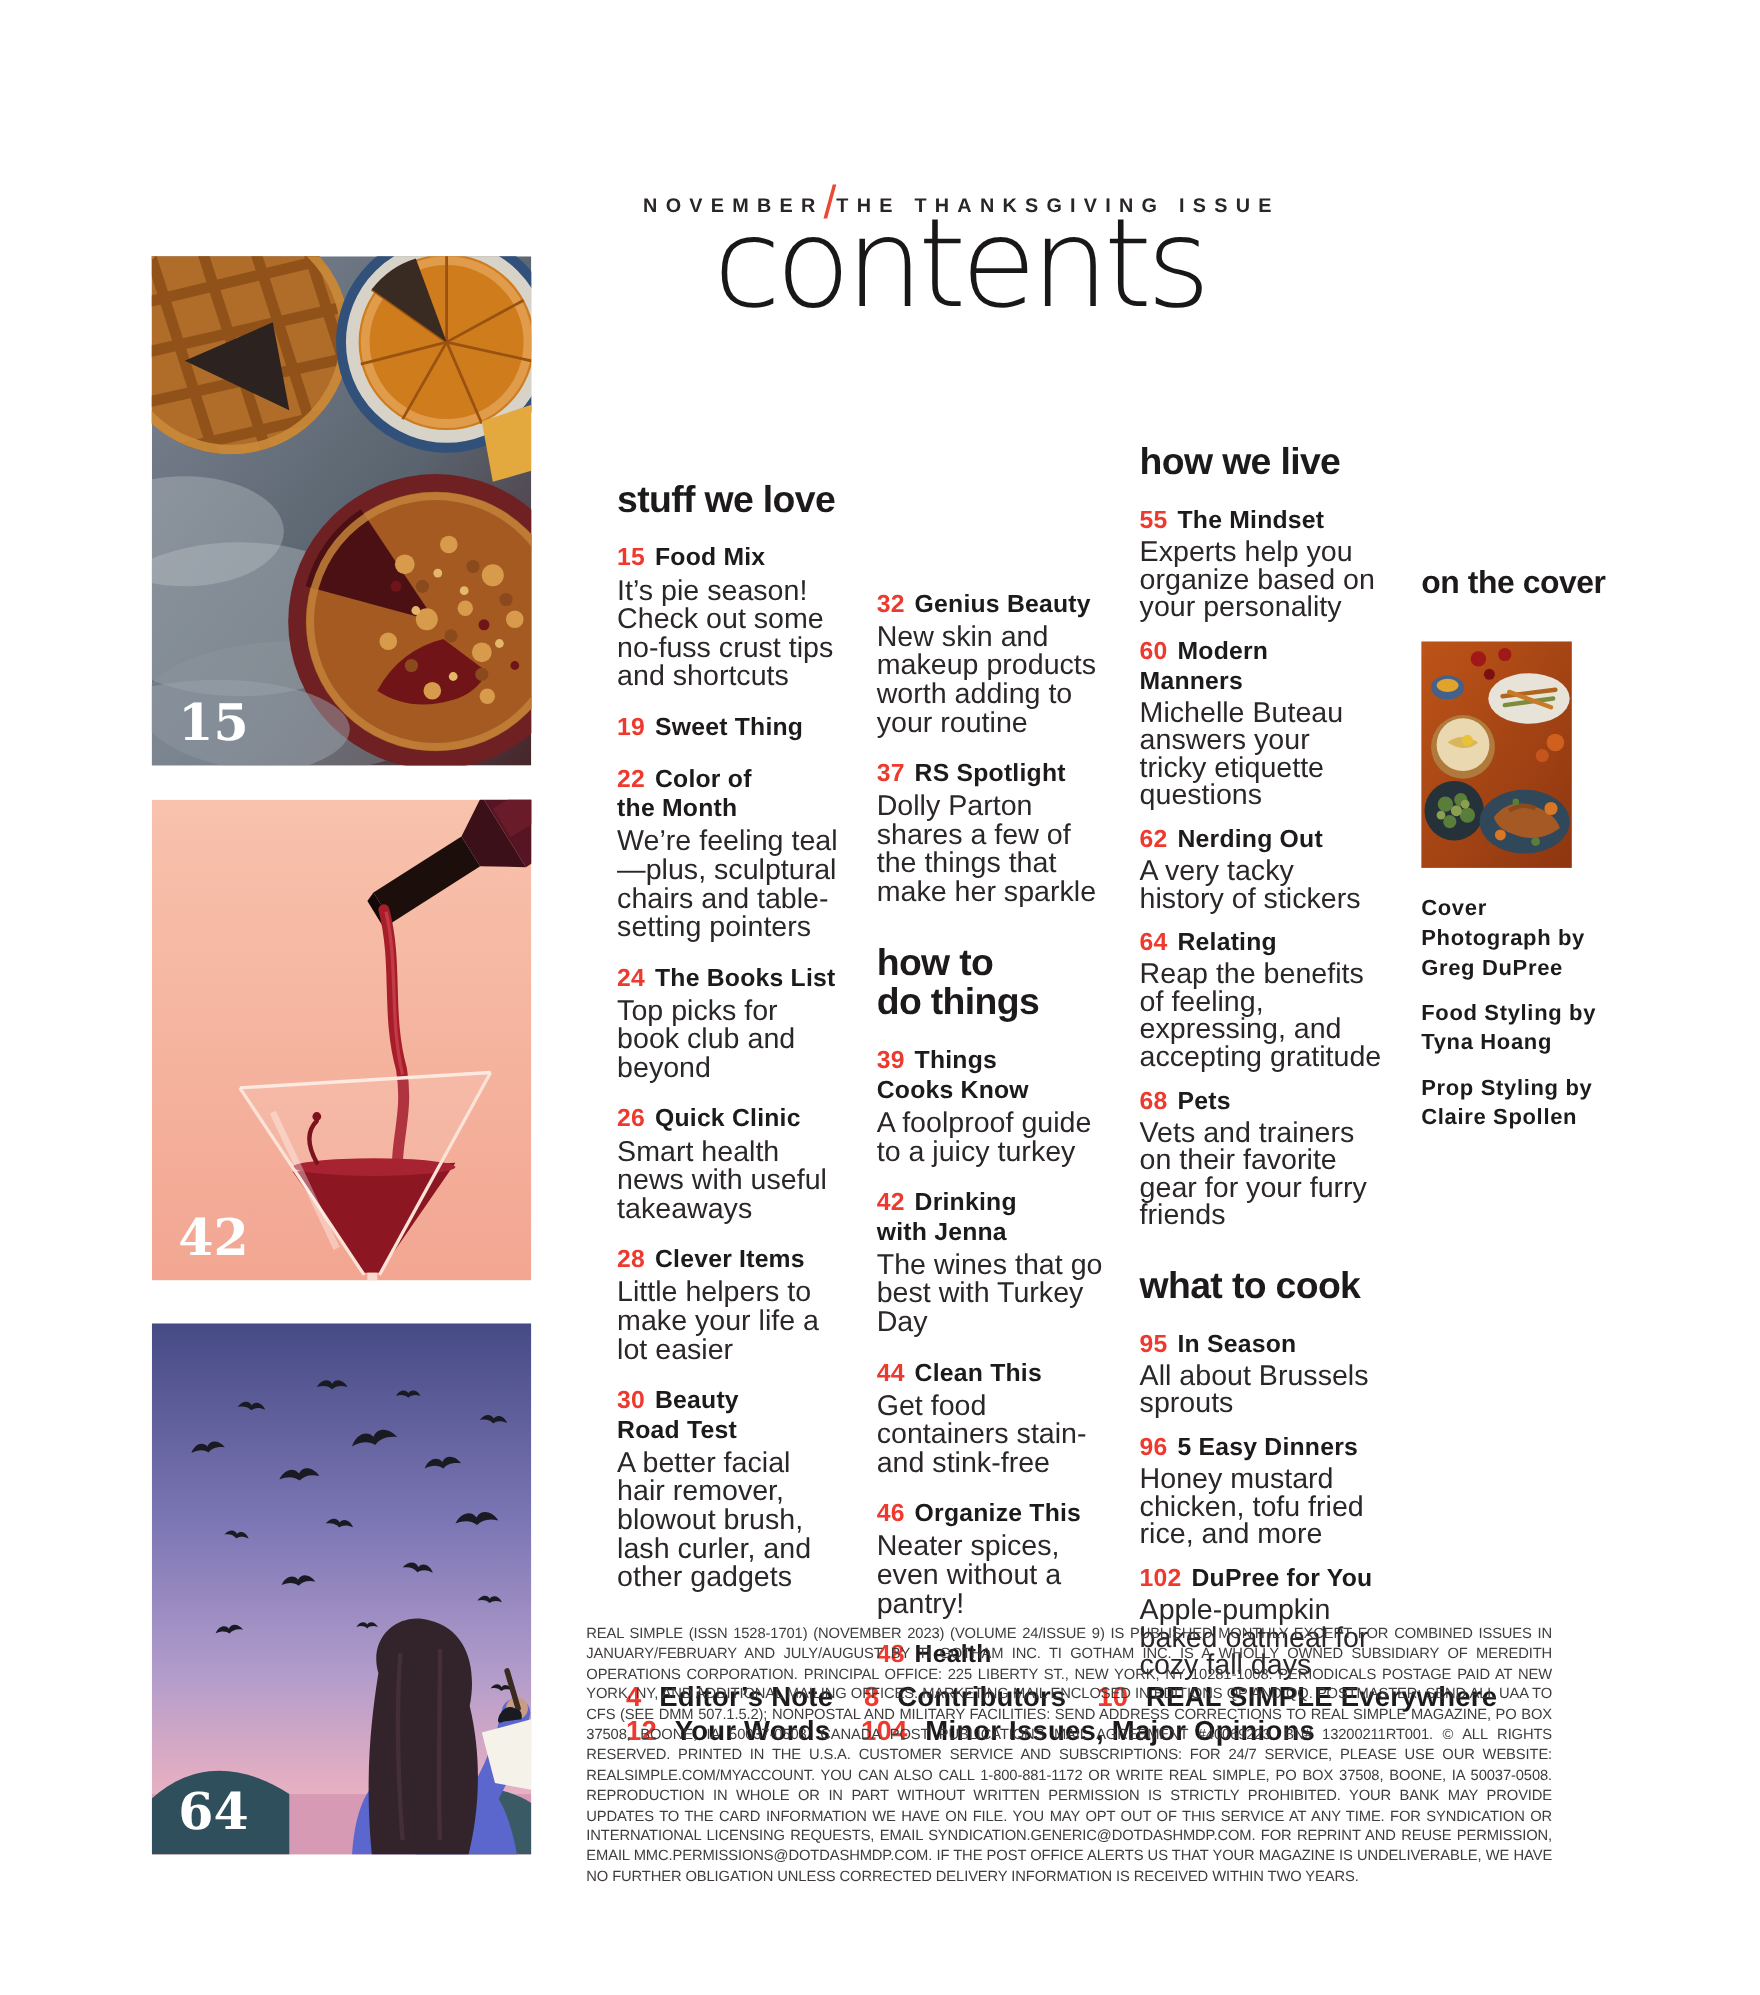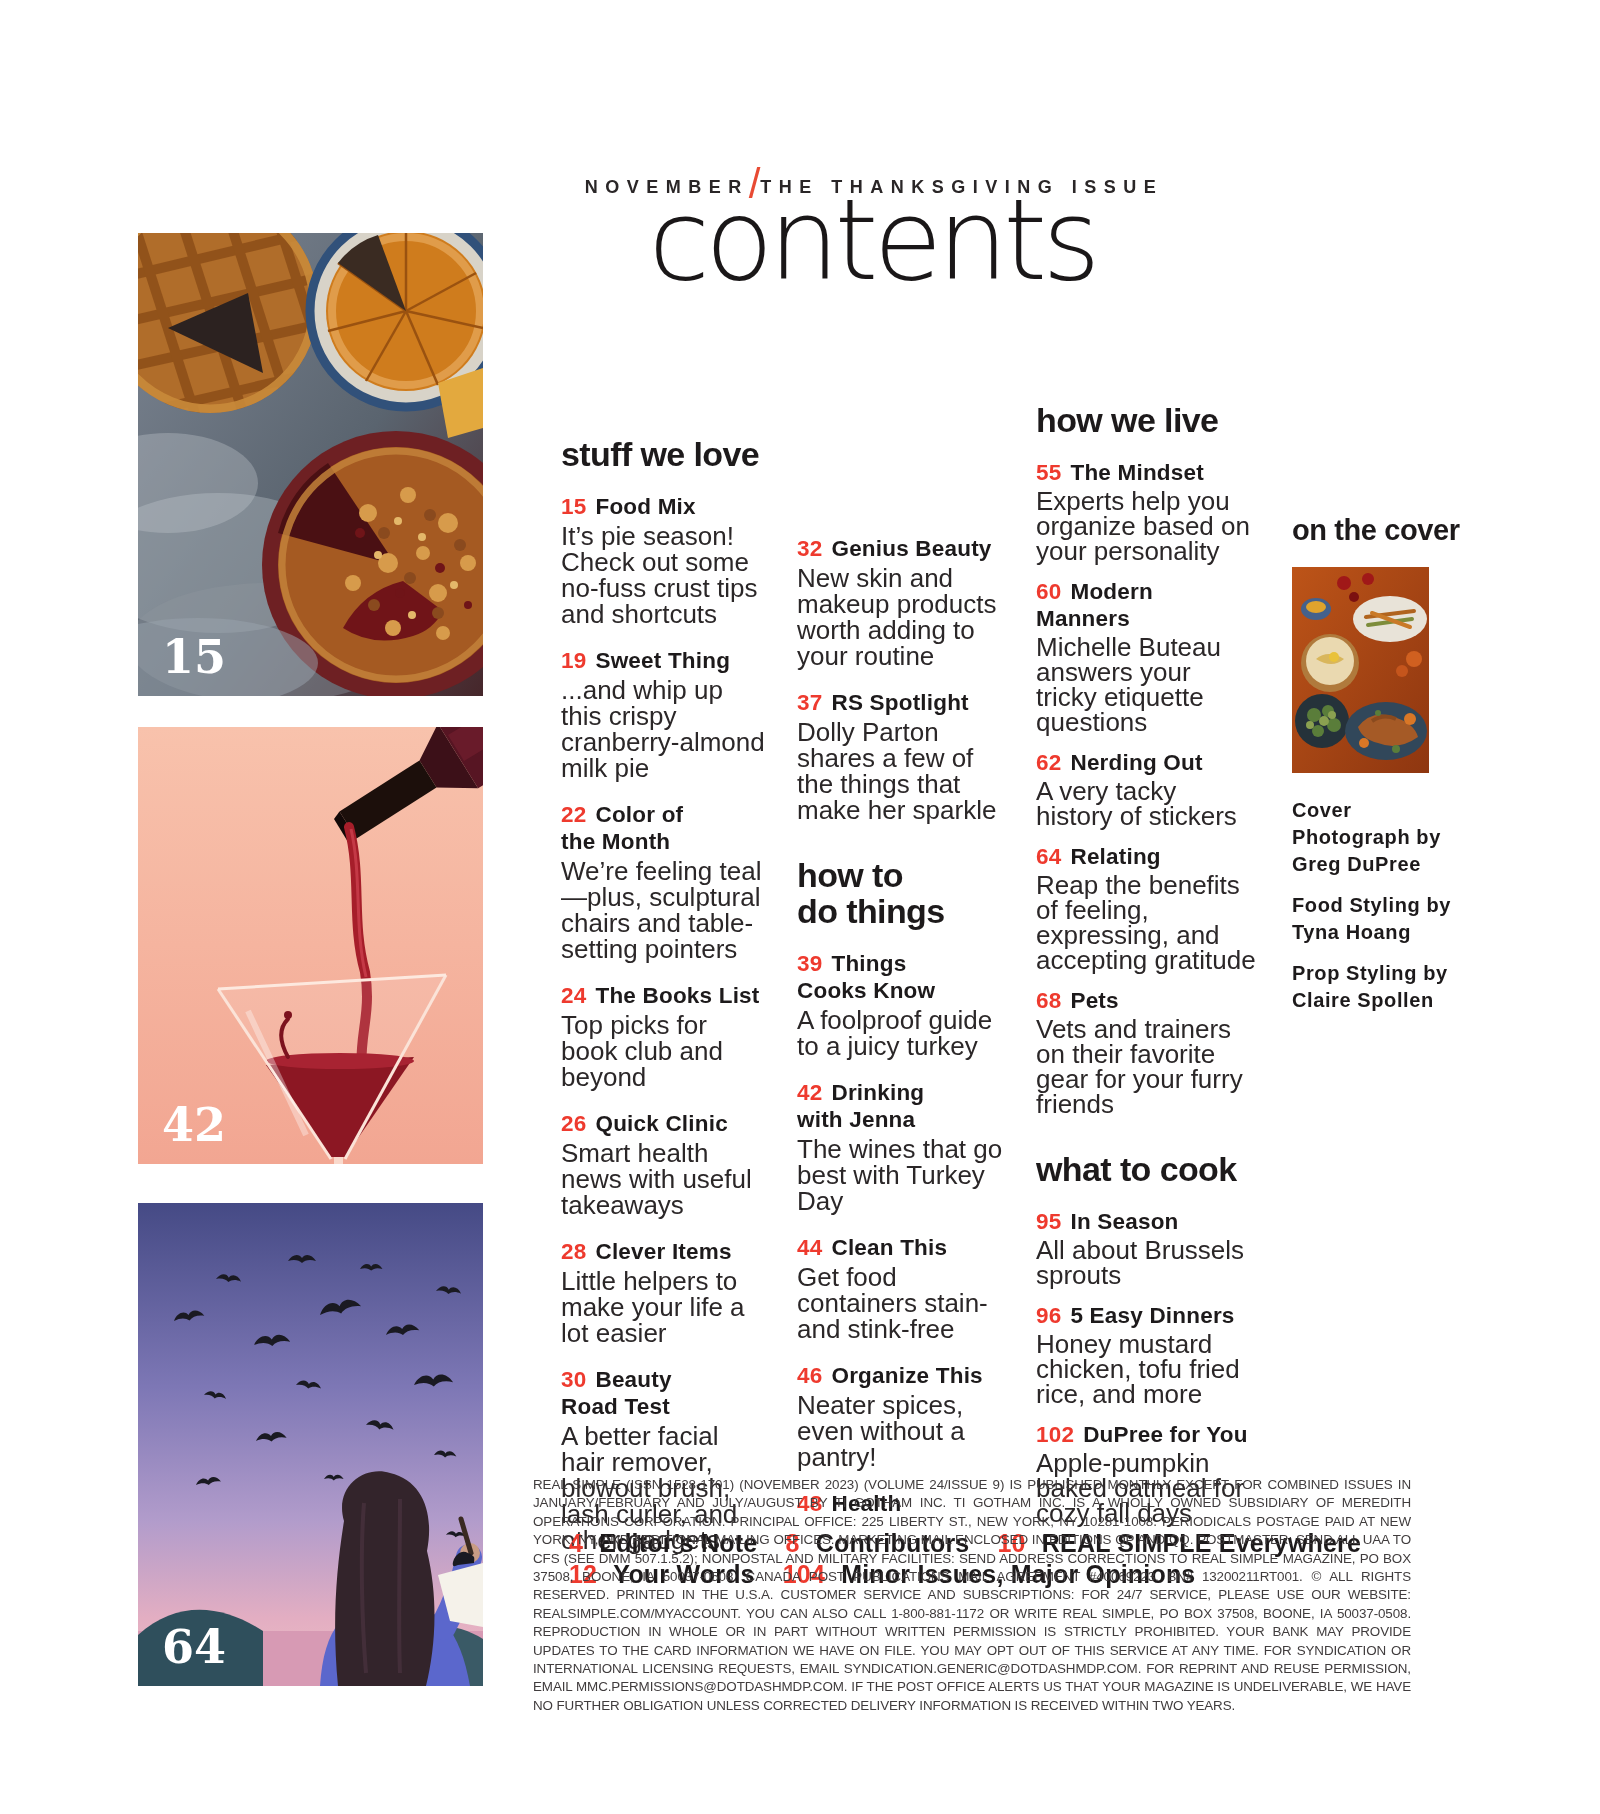--- a/index.html
+++ b/index.html
@@ -34,21 +34,21 @@
   #col-3 .toc-item{margin-bottom:14px}
   .toc-item + .sec-heading{margin-top:34px}
   .item-title{font-size:22.5px;font-weight:700;line-height:27px;letter-spacing:0.2px;color:#1d1a1b}
   .item-title .tt{white-space:pre-line}
   .pg{color:#ee3a2e;margin-right:9px;font-weight:700}
   .item-desc{font-size:26px;line-height:26px;color:#2b2728;margin-top:3px}
   #col-3 .item-desc{line-height:25px}
 
   
   #cover-col{position:absolute;left:1292px;top:512px;width:172px}
-  #cover-col .sec-heading{font-size:29px;letter-spacing:-0.4px;margin-bottom:19px;white-space:nowrap}
+  #cover-col .sec-heading{font-size:29px;letter-spacing:-0.4px;margin-bottom:35px;white-space:nowrap}
   .cover-thumb{position:relative;width:137px;height:206px;margin-bottom:24px}
   .cover-thumb svg{width:100%;height:100%;display:block}
   .credit{font-size:20px;font-weight:700;letter-spacing:0.6px;line-height:27px;color:#1d1a1b;
     white-space:pre-line;margin-bottom:14px}
 
   
   .footer-nav{position:absolute;left:555px;top:1528px;width:690px;text-align:left;
     font-size:25px;font-weight:700;letter-spacing:0.2px;color:#1d1a1b}
   .footer-nav .row{line-height:31px}
   .fn-entry{margin:0 14px;white-space:nowrap}
@@ -253,21 +253,20 @@
 </figure>
 
 <div class="toc-col" id="col-1">
     <div class="sec-heading">stuff we love</div>
     <div class="toc-item">
       <div class="item-title"><span class="pg">15</span><span class="tt">Food Mix</span></div>
       <div class="item-desc">It’s pie season! Check out some no-fuss crust tips and shortcuts</div>
     </div>
     <div class="toc-item">
       <div class="item-title"><span class="pg">19</span><span class="tt">Sweet Thing</span></div>
-      <div class="item-desc">...and whip up this crispy cranberry-almond milk pie</div>
     </div>
     <div class="toc-item">
       <div class="item-title"><span class="pg">22</span><span class="tt">Color of
 the Month</span></div>
       <div class="item-desc">We’re feeling teal—plus, sculptural chairs and table-setting pointers</div>
     </div>
     <div class="toc-item">
       <div class="item-title"><span class="pg">24</span><span class="tt">The Books List</span></div>
       <div class="item-desc">Top picks for book club and beyond</div>
     </div>

